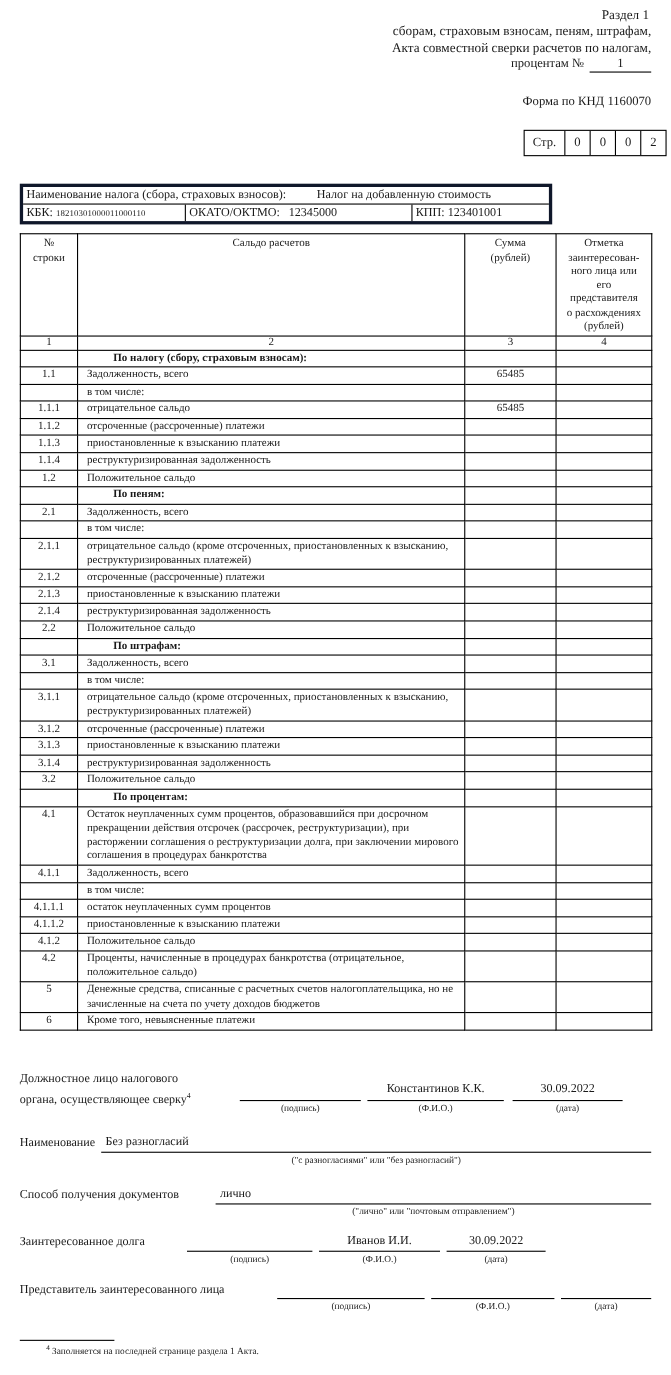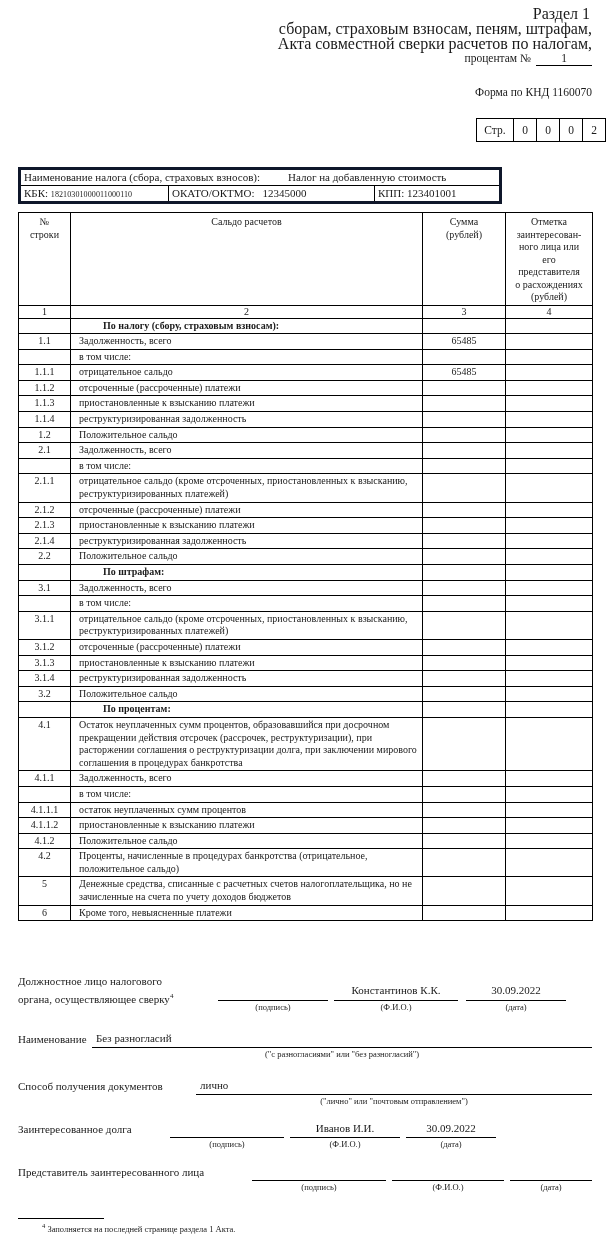--- a/index.html
+++ b/index.html
@@ -18,21 +18,21 @@
 
   
   .head {
     position: absolute;
     left: 18px;
     top: 6px;
     width: 574px;
     text-align: right;
   }
   .head .ln {
-    font-size: 16px;
+    font-size: 12px;
     line-height: 15px;
     white-space: nowrap;
   }
   .head .ln.sec { padding-right: 2px; }
   .numline {
     font-size: 11.5px;
     line-height: 15px;
     white-space: nowrap;
   }
   .numline .fill {
@@ -301,20 +301,26 @@
         <td class="sum"></td>
         <td class="sum"></td>
       </tr>
       <tr>
         <td class="idx">1.2</td>
         <td class="desc ind">Положительное сальдо</td>
         <td class="sum"></td>
         <td class="sum"></td>
       </tr>
       <tr>
+        <td class="idx"></td>
+        <td class="desc group">По пеням:</td>
+        <td class="sum"></td>
+        <td class="sum"></td>
+      </tr>
+      <tr>
         <td class="idx">2.1</td>
         <td class="desc ind">Задолженность, всего</td>
         <td class="sum"></td>
         <td class="sum"></td>
       </tr>
       <tr>
         <td class="idx"></td>
         <td class="desc ind">в том числе:</td>
         <td class="sum"></td>
         <td class="sum"></td>

